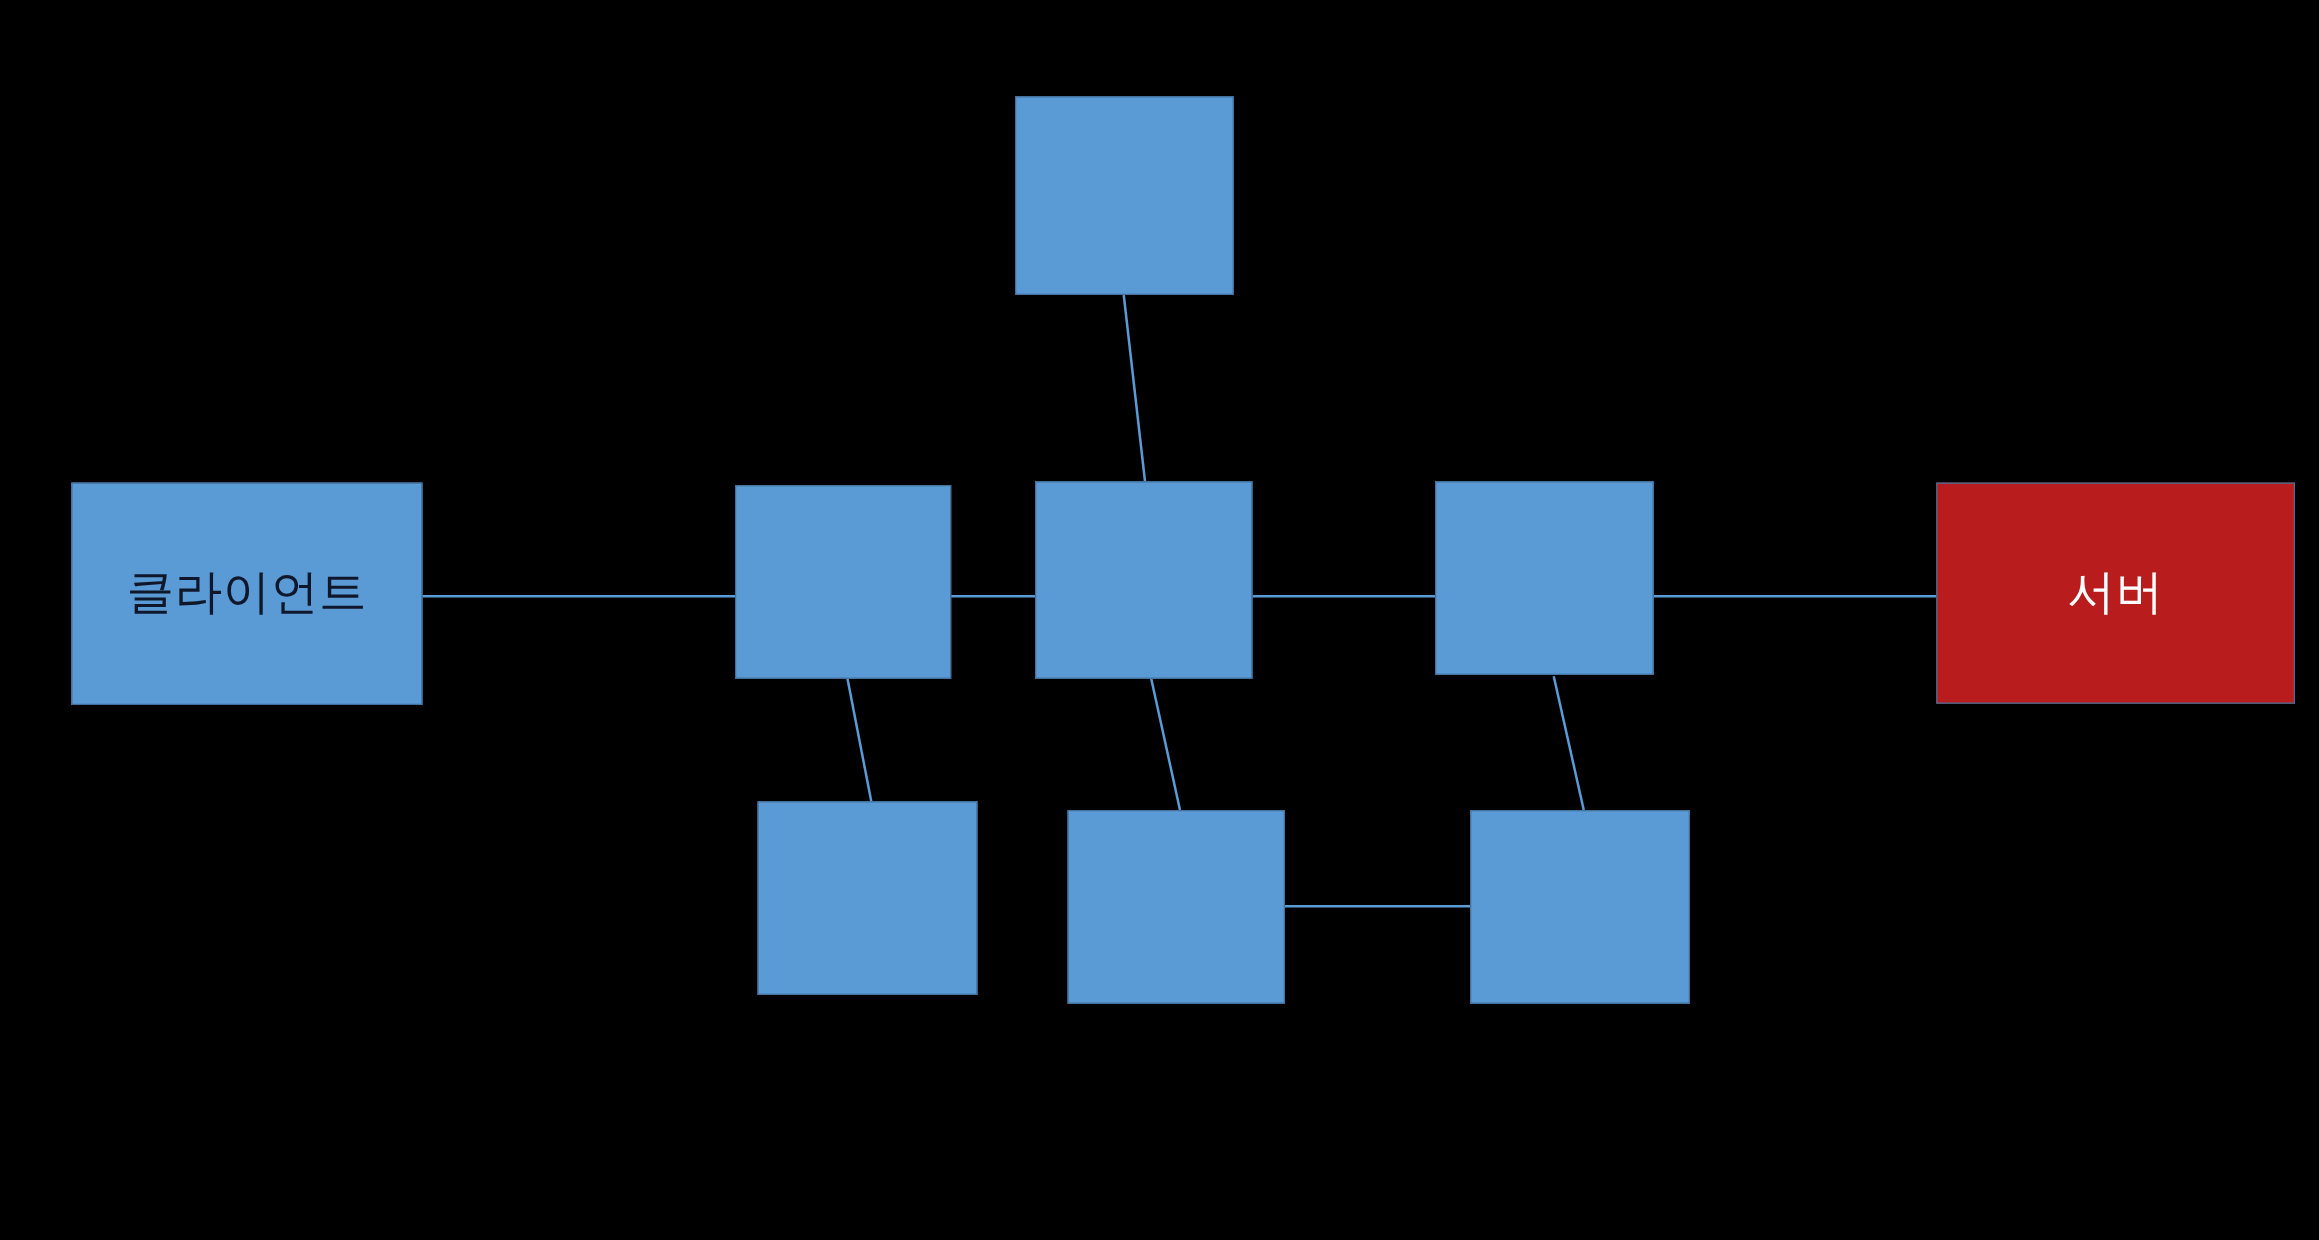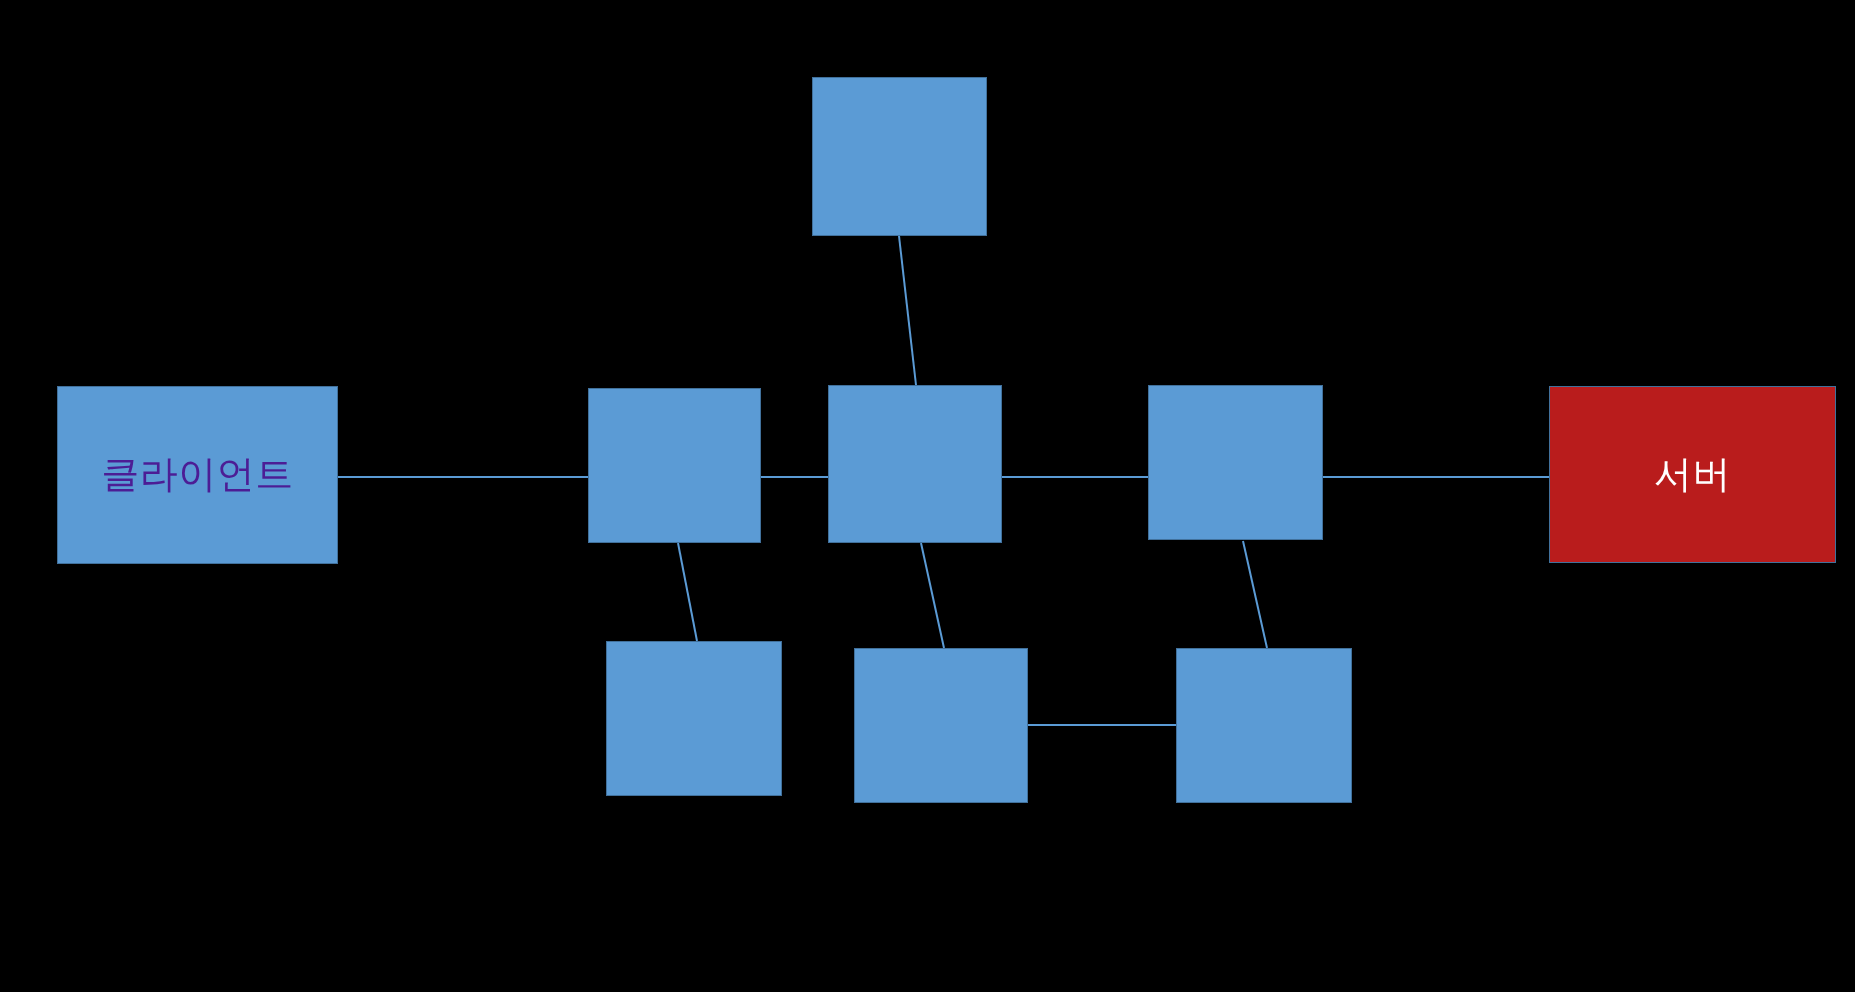--- a/index.html
+++ b/index.html
@@ -58,21 +58,21 @@
       <line x1="1002" y1="477" x2="1148" y2="477" stroke="#5B9BD5" stroke-width="2"></line>
       <line x1="1323" y1="477" x2="1549" y2="477" stroke="#5B9BD5" stroke-width="2"></line>
       <line x1="899" y1="236" x2="916" y2="385" stroke="#5B9BD5" stroke-width="2"></line>
       <line x1="678" y1="543" x2="697" y2="641" stroke="#5B9BD5" stroke-width="2"></line>
       <line x1="921" y1="543" x2="944" y2="648" stroke="#5B9BD5" stroke-width="2"></line>
       <line x1="1243" y1="541" x2="1267" y2="648" stroke="#5B9BD5" stroke-width="2"></line>
       <line x1="1028" y1="725" x2="1176" y2="725" stroke="#5B9BD5" stroke-width="2"></line>
     </svg>
   <div id="node-layer">
       <div class="node" style="left: 57px; top: 386px; width: 281px; height: 178px; background: rgb(91, 155, 213); border-color: rgb(65, 113, 156);">
-        <span class="node-label" style="color: #4c1d95;">클라이언트</span>
+        <span class="node-label" style="color: #0f172a;">클라이언트</span>
       </div>
       <div class="node" style="left: 812px; top: 77px; width: 175px; height: 159px; background: rgb(91, 155, 213); border-color: rgb(65, 113, 156);"></div>
       <div class="node" style="left: 588px; top: 388px; width: 173px; height: 155px; background: rgb(91, 155, 213); border-color: rgb(65, 113, 156);"></div>
       <div class="node" style="left: 828px; top: 385px; width: 174px; height: 158px; background: rgb(91, 155, 213); border-color: rgb(65, 113, 156);"></div>
       <div class="node" style="left: 1148px; top: 385px; width: 175px; height: 155px; background: rgb(91, 155, 213); border-color: rgb(65, 113, 156);"></div>
       <div class="node" style="left: 1549px; top: 386px; width: 287px; height: 177px; background: #b91c1c; border-color: rgb(65, 113, 156);">
         <span class="node-label" style="color: rgb(255, 255, 255);">서버</span>
       </div>
       <div class="node" style="left: 606px; top: 641px; width: 176px; height: 155px; background: rgb(91, 155, 213); border-color: rgb(65, 113, 156);"></div>
       <div class="node" style="left: 854px; top: 648px; width: 174px; height: 155px; background: rgb(91, 155, 213); border-color: rgb(65, 113, 156);"></div>

